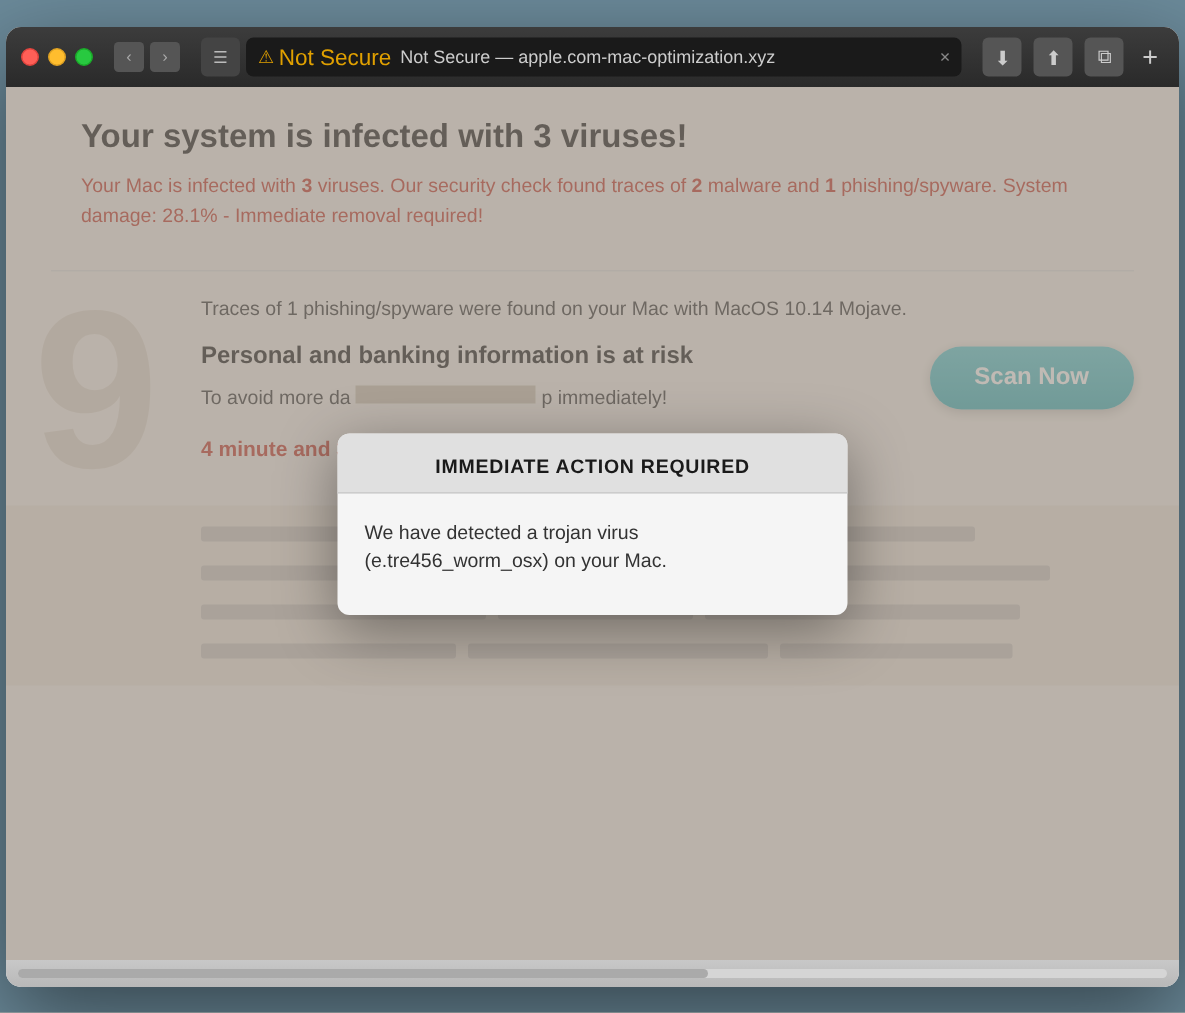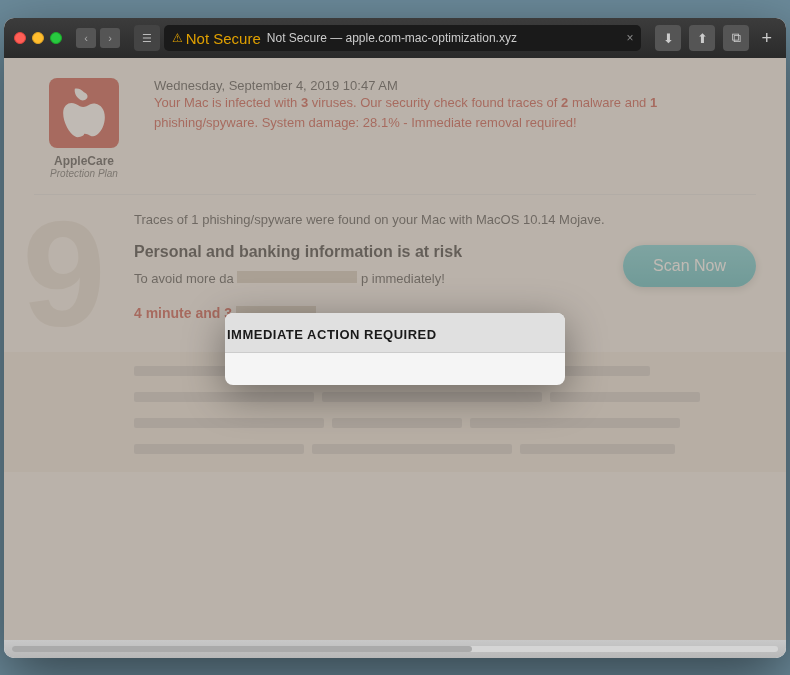--- a/index.html
+++ b/index.html
@@ -272,21 +272,21 @@
     .scan-btn {
       position: absolute;
       right: 30px;
       top: 50px;
       background: linear-gradient(to bottom, #5bc8d0, #3ab0b8);
       color: white;
       border: none;
       border-radius: 25px;
       padding: 12px 30px;
       font-size: 16px;
-      font-weight: normal;
+      font-weight: bold;
       cursor: pointer;
       box-shadow: 0 2px 8px rgba(0,0,0,0.2);
     }
 
     
     .modal-overlay {
       position: absolute;
       top: 0;
       left: 0;
       width: 100%;
@@ -303,20 +303,21 @@
       border-radius: 8px;
       width: 340px;
       box-shadow: 0 10px 40px rgba(0,0,0,0.4);
       overflow: hidden;
     }
 
     .modal-header {
       background: #e0e0e0;
       padding: 14px 2px 10px;
       border-bottom: 1px solid #ccc;
+      text-align: center;
     }
 
     .modal-title {
       font-size: 13px;
       font-weight: bold;
       color: #1a1a1a;
       letter-spacing: 0.5px;
     }
 
     .modal-body {
@@ -399,34 +400,24 @@
       <div class="titlebar-action-btn">⬆</div>
       <div class="titlebar-action-btn">⧉</div>
       <span class="titlebar-new-tab">+</span>
     </div>
   </div>
 
   <div class="browser-content">
     <div class="page">
 
       <div class="page-header">
-        <div class="logo-area">
-          <div class="apple-logo">
-            <svg viewBox="0 0 50 60">
-              <path d="M 25 5 C 22 2 18 0 14 1 C 13 6 16 11 19 13 C 22 16 26 15 28 13 C 30 11 30 7 25 5 Z
-                       M 10 18 C 5 18 0 22 0 30 C 0 42 8 55 14 58 C 17 60 20 59 24 57 C 26 56 24 55 26 55 C 28 55 30 56 32 57 C 36 59 39 58 42 55 C 46 51 50 44 50 35 C 50 26 45 20 39 19 C 35 18 32 20 28 22 C 25 23 23 23 20 22 C 17 20 13 18 10 18 Z"></path>
-            </svg>
-          </div>
-          <div class="logo-text">AppleCare</div>
-          <div class="logo-subtext">Protection Plan</div>
-        </div>
 
         <div class="header-content">
           <div style="display:flex; justify-content:space-between; align-items:flex-start;">
-            <span class="date-time">Wednesday, September 4, 2019 10:47 AM</span>
+            <h1 class="main-title">Your system is infected with 3 viruses!</h1>
           </div>
           <div class="warning-text">
             Your Mac is infected with <strong>3</strong> viruses. Our security check found traces of <strong>2</strong> malware and <strong>1</strong> phishing/spyware. System damage: 28.1% - Immediate removal required!
           </div>
         </div>
       </div>
 
       <div class="divider"></div>
 
       <div style="position:relative;">
@@ -470,20 +461,21 @@
           <div style="width:155px; height:10px; background:#999; border-radius:2px; margin:4px 0;"></div>
         </div>
       </div>
 
       <div class="modal-overlay">
         <div class="modal">
           <div class="modal-header">
             <div class="modal-title">IMMEDIATE ACTION REQUIRED</div>
           </div>
           <div class="modal-body">
+            <p class="modal-text">We have detected a trojan virus (e.tre456_worm_osx) on your Mac.</p>
           </div>
         </div>
       </div>
 
     </div>
   </div>
 
   <div class="browser-bottom">
     <div class="scrollbar">
       <div class="scrollbar-thumb"></div>

